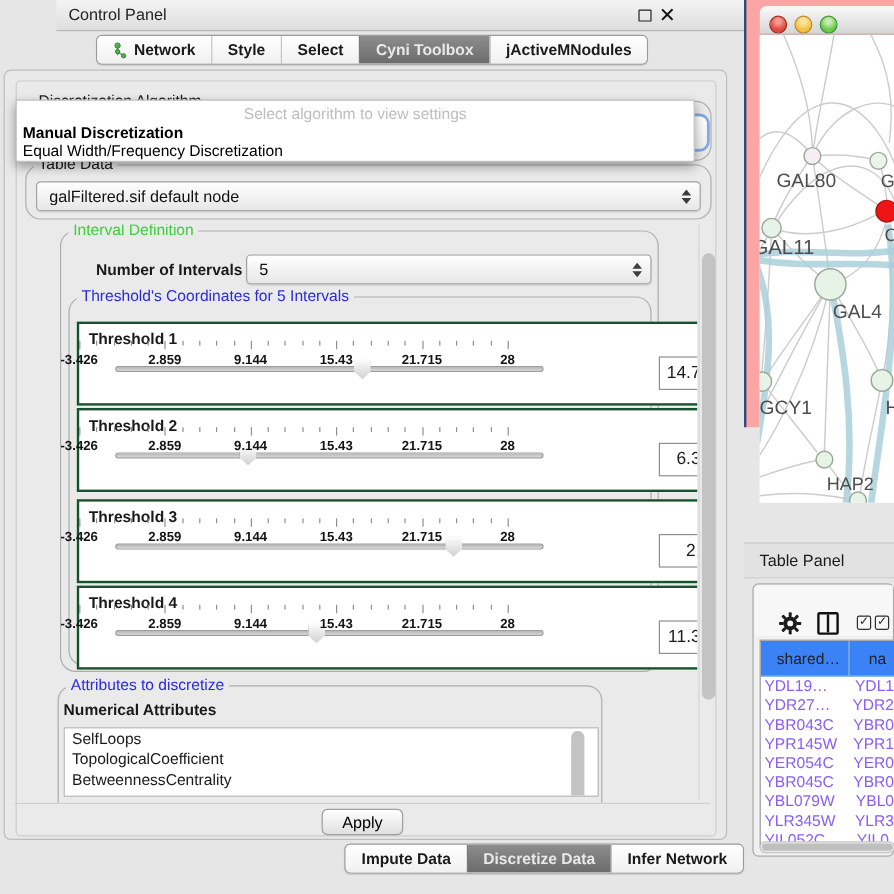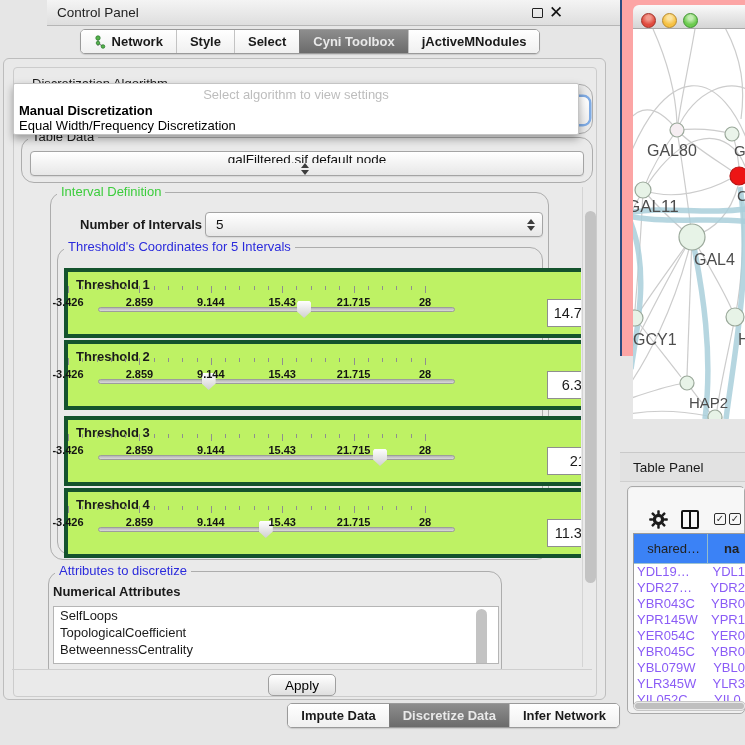--- a/index.html
+++ b/index.html
@@ -39,21 +39,21 @@
   .focus-combo { position:absolute; right:3px; top:12px; width:26px; height:27px; background:linear-gradient(#fff,#eee); border-radius:6px; box-shadow:0 0 0 2.5px #7fabe4; }
 
   .popup { position:absolute; left:9px; top:24px; width:566px; height:52px; z-index:50;
     background:#fff; border:1px solid #c4c4c4; border-radius:2px; box-shadow:0 4px 9px rgba(0,0,0,.35); padding-top:3px; }
   .popup .hint { text-align:center; color:#bdbdbd; font-size:13px; height:16px; }
   .popup-opt { padding-left:5px; font-size:13px; height:15px; line-height:15px; color:#000; }
 
   .scrollarea { position:absolute; left:11px; top:128px; width:566px; height:482px; overflow:hidden; }
 
   .noi-label { position:absolute; left:29px; top:24px; font-weight:bold; font-size:13px; }
-  .t-row { position:absolute; left:6px; width:552px; height:70px; border:4px solid #14532d; background:#bef264; }
+  .t-row { position:absolute; left:6px; width:552px; height:70px; border:2px solid #14532d; background:#ffffff; }
   .t-title { position:absolute; left:8px; top:5px; font-weight:bold; font-size:13px; }
   .t-slider { position:absolute; left:30px; top:30px; width:357px; height:30px; }
   .t-track { position:absolute; left:0; right:0; top:5px; height:5px; border-radius:3px; background:linear-gradient(#b5b5b5,#dadada); border:1px solid #9d9d9d; }
   .t-thumb { position:absolute; top:-1px; width:14px; height:17px;
     background:linear-gradient(#fefefe,#d0d0d0);
     clip-path:polygon(50% 100%, 0 62%, 0 10%, 10% 0, 90% 0, 100% 10%, 100% 62%);
     filter:drop-shadow(0 0 1px #777); }
   .t-ticks { position:absolute; left:0; width:357px; top:14px; height:8px; }
   .tick { position:absolute; top:0; width:1px; height:4px; background:#8f8f8f; }
   .tick.major { height:7px; }
@@ -89,21 +89,21 @@
   .tp-container { position:absolute; left:627px; top:486px; width:118px; height:228px; background:#f0f0f0; border:1px solid #a9a9a9; border-radius:5px; }
   .tp-toolbar { position:absolute; left:1px; top:1px; right:0; height:42px; background:#f7f7f7; border-radius:4px 0 0 0; }
   .gear-wrap { position:absolute; left:20px; top:22px; }
   .cols-icon { position:absolute; left:52px; top:22px; width:18px; height:19px; border:2px solid #111; border-radius:2px; }
   .cols-icon::after { content:""; position:absolute; left:6px; top:0; width:2px; height:15px; background:#111; }
   .chk-icon { position:absolute; top:25px; width:12px; height:12px; border:1.6px solid #2e2e2e; border-radius:2px; font-size:10px; line-height:10px; text-align:center; color:#2e2e2e; font-weight:bold; }
   .tp-table { position:absolute; left:5px; top:46px; width:113px; height:174px; background:#fff; border:1px solid #9a9a9a; border-bottom:none; overflow:hidden; }
   .tp-header { display:flex; height:30px; }
   .tp-hcell { background:#3b82f6; border-bottom:1px solid #9dc3d2; font-size:13px; color:#222; line-height:29px; }
   .tp-hcell.c1 { width:74px; border-right:1px solid #94bccb; text-align:right; padding-right:7px; }
-  .tp-hcell.c2 { flex:1; padding-left:16px;font-weight:bold; }
+  .tp-hcell.c2 { flex:1; padding-left:16px; }
   .tp-row { display:flex; height:16px; line-height:16px; font-size:13px; color:#8b5cf6; }
   .tp-cell.c1 { width:74px; padding-left:3px; }
   .tp-cell.c2 { flex:1; padding-left:6px; }
   .tp-hscroll { position:absolute; left:5px; top:214px; width:113px; height:10px; background:#eaeaea; border:1px solid #c6c6c6; border-radius:5px; }
   .tp-hthumb { position:absolute; left:1px; top:1px; width:109px; height:6px; background:#bfbfbf; border-radius:4px; }
 </style>
 </head>
 <body>
 
 <div class="titlebar">
@@ -147,21 +147,21 @@
   </div>
 
   <div class="popup" id="algo-popup">
     <div class="hint">Select algorithm to view settings</div>
   <div class="popup-opt" style="font-weight: bold;">Manual Discretization</div>
       <div class="popup-opt" style="font-weight: normal;">Equal Width/Frequency Discretization</div>
     </div>
 
   <div class="groupbox" style="left:17px;top:78px;width:572px;height:46px;">
     <span class="glabel">Table Data</span>
-    <div class="combo" style="left:8px;right:8px;top:13px;height:25px;flex-direction:column;">
+    <div class="combo" style="left:8px;right:8px;top:13px;height:25px;">
       <span class="cval">galFiltered.sif default node</span>
       <span class="stepper">
           <span class="up"></span>
           <span class="down"></span>
         </span>
     </div>
   </div>
 
   <div class="scrollarea">
     <div class="groupbox" style="left:35px;top:5px;width:499px;height:368px;">

